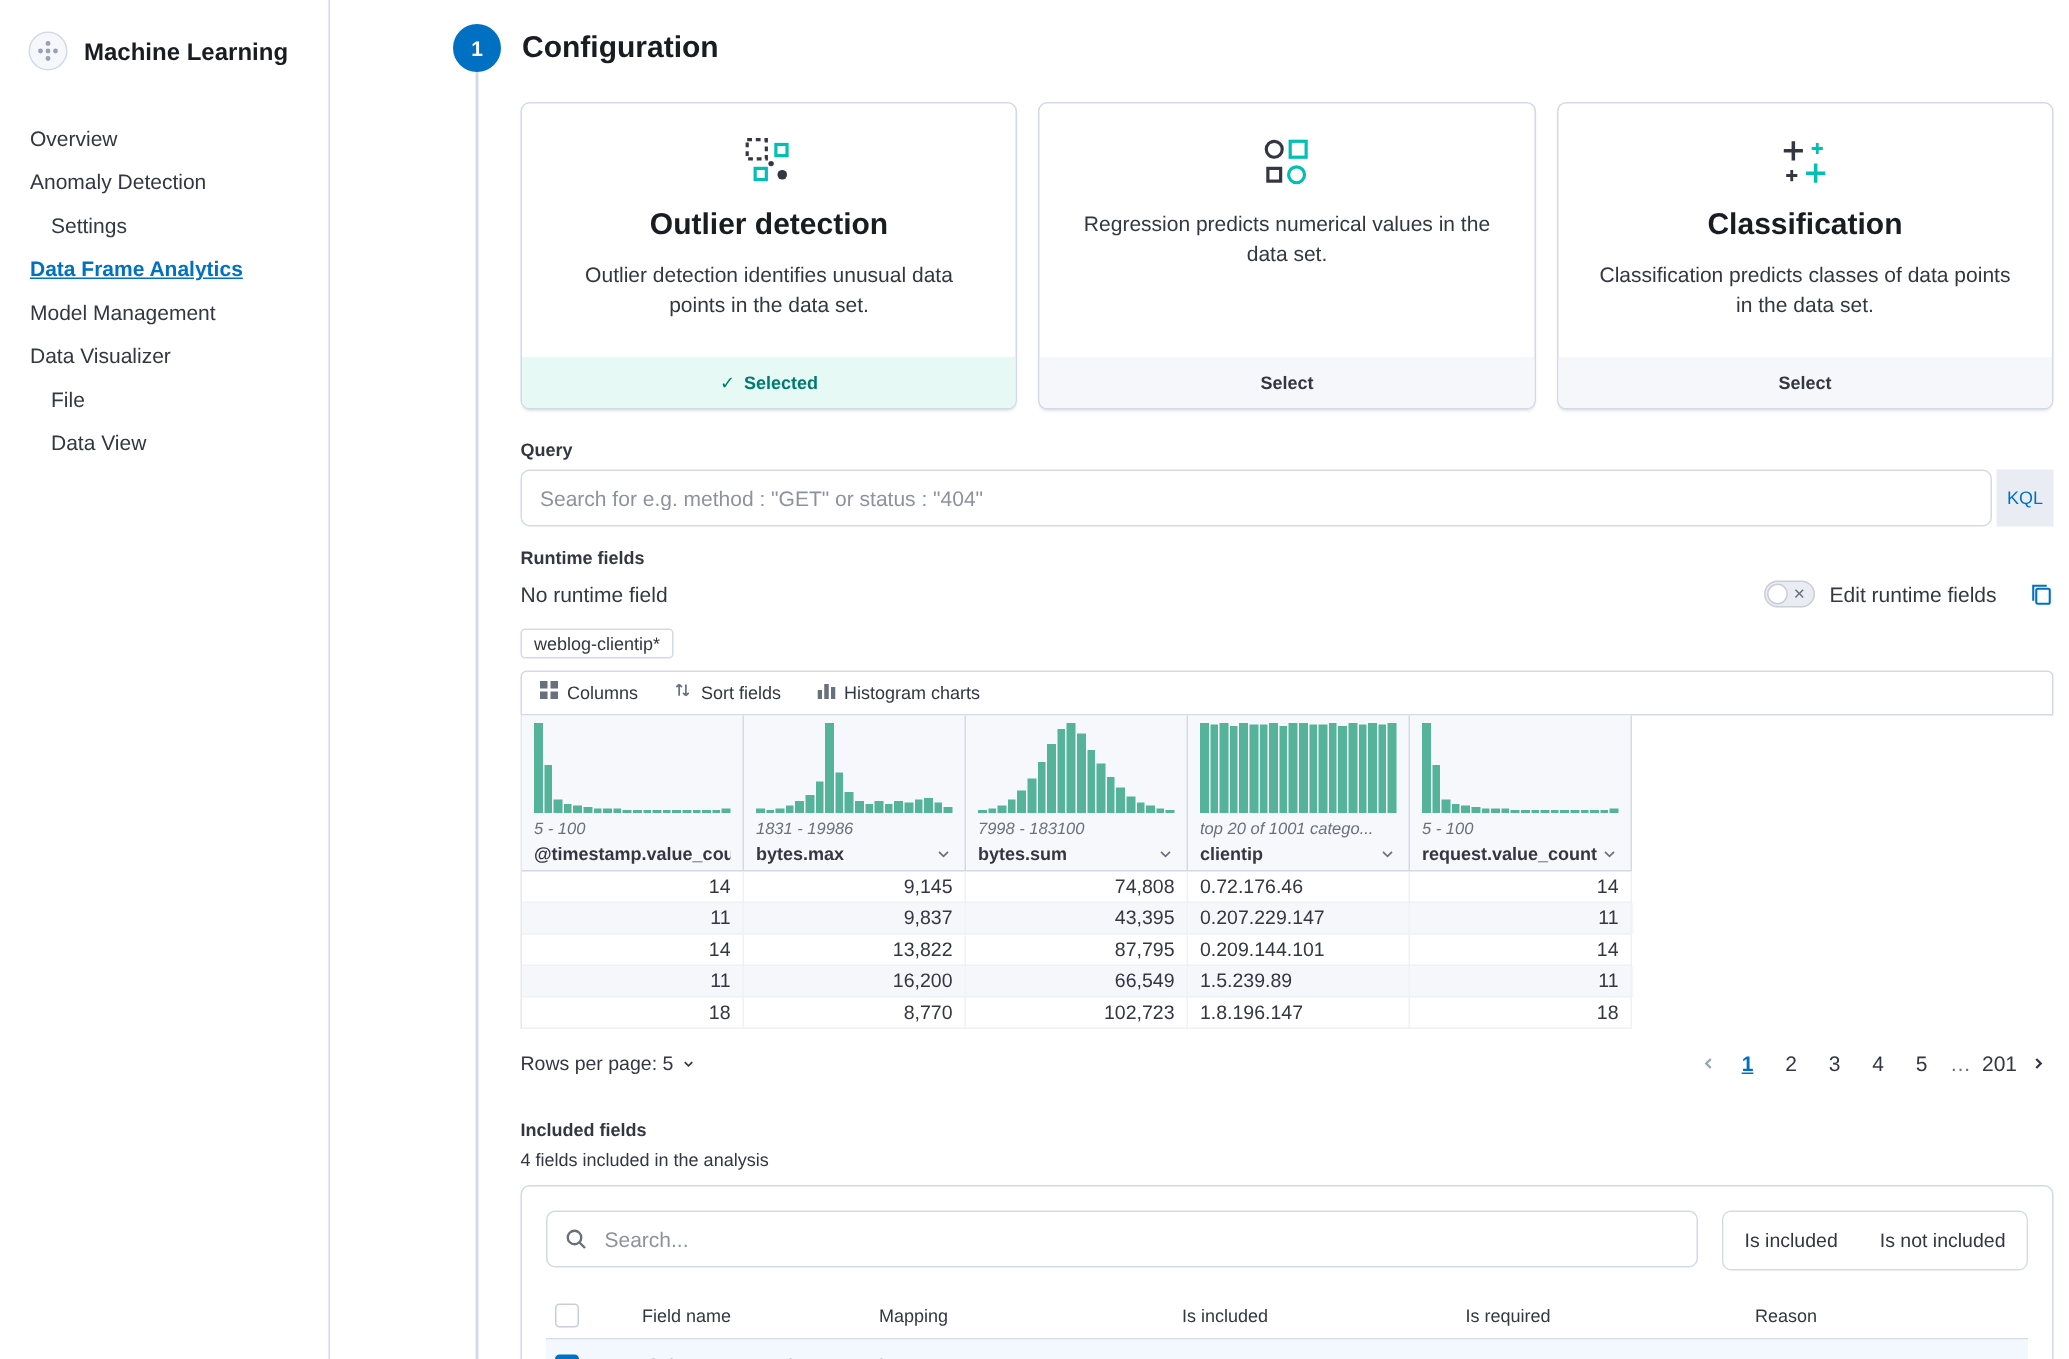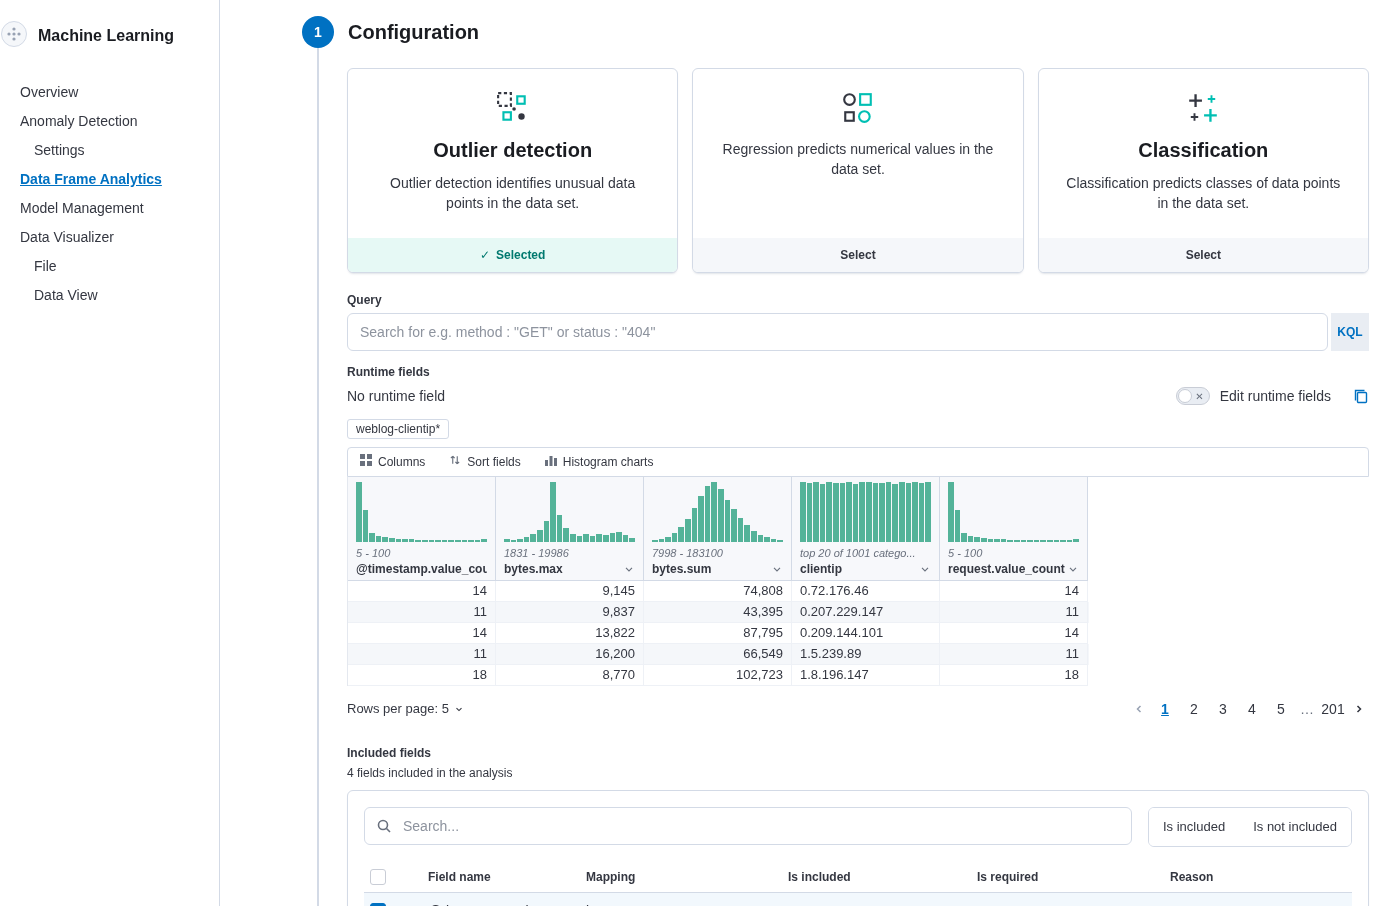--- a/index.html
+++ b/index.html
@@ -3,21 +3,21 @@
 <meta charset="utf-8">
 <style>
   * { margin:0; padding:0; box-sizing:border-box; }
   html,body { width:1379px; height:906px; }
   body {
     background:#fff; color:#343741; overflow:hidden; display:flex;
     font-family:"Liberation Sans","DejaVu Sans",sans-serif; font-size:14px;
   }
   
   .sidebar { width:220px; flex-shrink:0; border-right:1px solid #d3dae6; padding-top:20px; background:#fff; }
-  .sidebar-header { display:flex; align-items:center; gap:10px; margin-bottom:28px; }
+  .sidebar-header { display:flex; align-items:center; gap:10px; padding-left:18px; margin-bottom:28px; }
   .sidebar-title { font-size:16px; font-weight:bold; color:#1a1c21; }
   .nav { display:flex; flex-direction:column; }
   .nav-item { display:block; padding:5px 8px 5px 20px; font-size:14px; color:#343741; text-decoration:none; cursor:pointer; margin-bottom:3px; }
   .nav-item.sub { padding-left:34px; }
   .nav-item.active { color:#0071c2; font-weight:bold; text-decoration:underline; }
   
   .main { flex:1; padding:16px 10px 0 82px; }
   .step-header { display:flex; align-items:center; gap:14px; }
   .step-circle { width:32px; height:32px; border-radius:50%; background:#0071c2; color:#fff; display:flex; align-items:center; justify-content:center; font-size:14px; font-weight:bold; flex-shrink:0; }
   .step-title { font-size:20px; font-weight:bold; color:#1a1c21; }
@@ -31,21 +31,21 @@
   .card-desc { font-size:14px; line-height:1.45; color:#343741; }
   .card-footer { height:34px; background:#f5f7fa; display:flex; align-items:center; justify-content:center; gap:6px; font-size:12px; font-weight:bold; color:#343741; cursor:pointer; }
   .card.selected .card-footer { background:#e6f9f5; color:#00796f; }
   .card.selected .footer-check { color:#00796f; font-size:12px; }
   
   .query-section { margin-top:20px; }
   .section-label { font-size:12px; font-weight:bold; color:#343741; margin-bottom:6px; }
   .query-row { display:flex; gap:3px; }
   .query-input { flex:1; height:38px; border:1px solid #d3dae6; border-radius:6px; padding:0 12px; font-size:14px; color:#343741; background:#fff; outline:none; font-family:inherit; }
   .query-input::placeholder, .search-input::placeholder { color:#8d939e; }
-  .kql-btn { width:38px; border:none; border-radius:0; background:#e9edf3; color:#0071c2; font-size:12px; font-weight:bold; cursor:pointer; font-family:inherit; }
+  .kql-btn { width:38px; border:none; border-radius:0; background:#e9edf3; color:#0071c2; font-size:12px; font-weight:normal; cursor:pointer; font-family:inherit; }
   
   .runtime-section { margin-top:14px; }
   .runtime-row { display:flex; align-items:center; justify-content:space-between; margin-top:8px; }
   .runtime-empty { font-size:14px; color:#343741; }
   .runtime-right { display:flex; align-items:center; }
   .switch { width:34px; height:18px; border-radius:9px; background:#e9edf3; border:1px solid #c9cdd6; position:relative; cursor:pointer; flex-shrink:0; }
   .switch-knob { width:14px; height:14px; border-radius:50%; background:#fff; border:1px solid #c9cdd6; position:absolute; left:1px; top:1px; }
   .switch-x { position:absolute; right:5px; top:0; font-size:10px; line-height:17px; color:#69707d; }
   .switch-label { font-size:14px; color:#343741; margin-left:10px; cursor:pointer; }
   .copy-btn { margin-left:22px; background:none; border:none; cursor:pointer; display:flex; align-items:center; }
@@ -78,21 +78,21 @@
   .included-section { margin-top:24px; }
   .included-subtitle { font-size:12px; color:#343741; margin-top:5px; }
   .included-panel { margin-top:10px; border:1px solid #d3dae6; border-radius:6px; padding:16px; background:#fff; height:260px; overflow:hidden; box-shadow:0 2px 2px -1px rgba(152,162,179,.3); }
   .search-row { display:flex; gap:16px; }
   .search-box { flex:1; position:relative; }
   .search-input { width:100%; height:38px; border:1px solid #d3dae6; border-radius:6px; padding:0 12px 0 38px; font-size:14px; color:#343741; outline:none; font-family:inherit; }
   .search-icon { position:absolute; left:12px; top:11px; }
   .filter-group { display:flex; align-items:center; border:1px solid #d3dae6; border-radius:6px; overflow:hidden; }
   .filter-btn { height:38px; padding:0 14px; background:#fff; border:none; font-size:13px; color:#343741; cursor:pointer; font-family:inherit; }
   .fields-table { margin-top:16px; }
-  .ft-header { display:flex; align-items:center; height:30px; border-bottom:1px solid #d3dae6; font-size:12px; font-weight:bold; color:#343741; }
+  .ft-header { display:flex; align-items:center; height:30px; border-bottom:1px solid #d3dae6; font-size:12px; font-weight:normal; color:#343741; }
   .ft-row { display:flex; align-items:center; height:37px; background:#f2f8fd; border-bottom:1px solid #d9e8f5; font-size:14px; color:#343741; }
   .cell-check { width:64px; padding-left:6px; display:flex; align-items:center; }
   .cell-field { width:158px; }
   .cell-mapping { width:202px; }
   .cell-included { width:189px; }
   .cell-required { width:193px; }
   .cell-reason { flex:1; }
   .checkbox { width:16px; height:16px; border-radius:3px; border:1px solid #c9cdd6; background:#fff; cursor:pointer; }
   .checkbox.checked { background:#0071c2; border-color:#0071c2; color:#fff; font-size:11px; line-height:15px; text-align:center; }
 </style>

